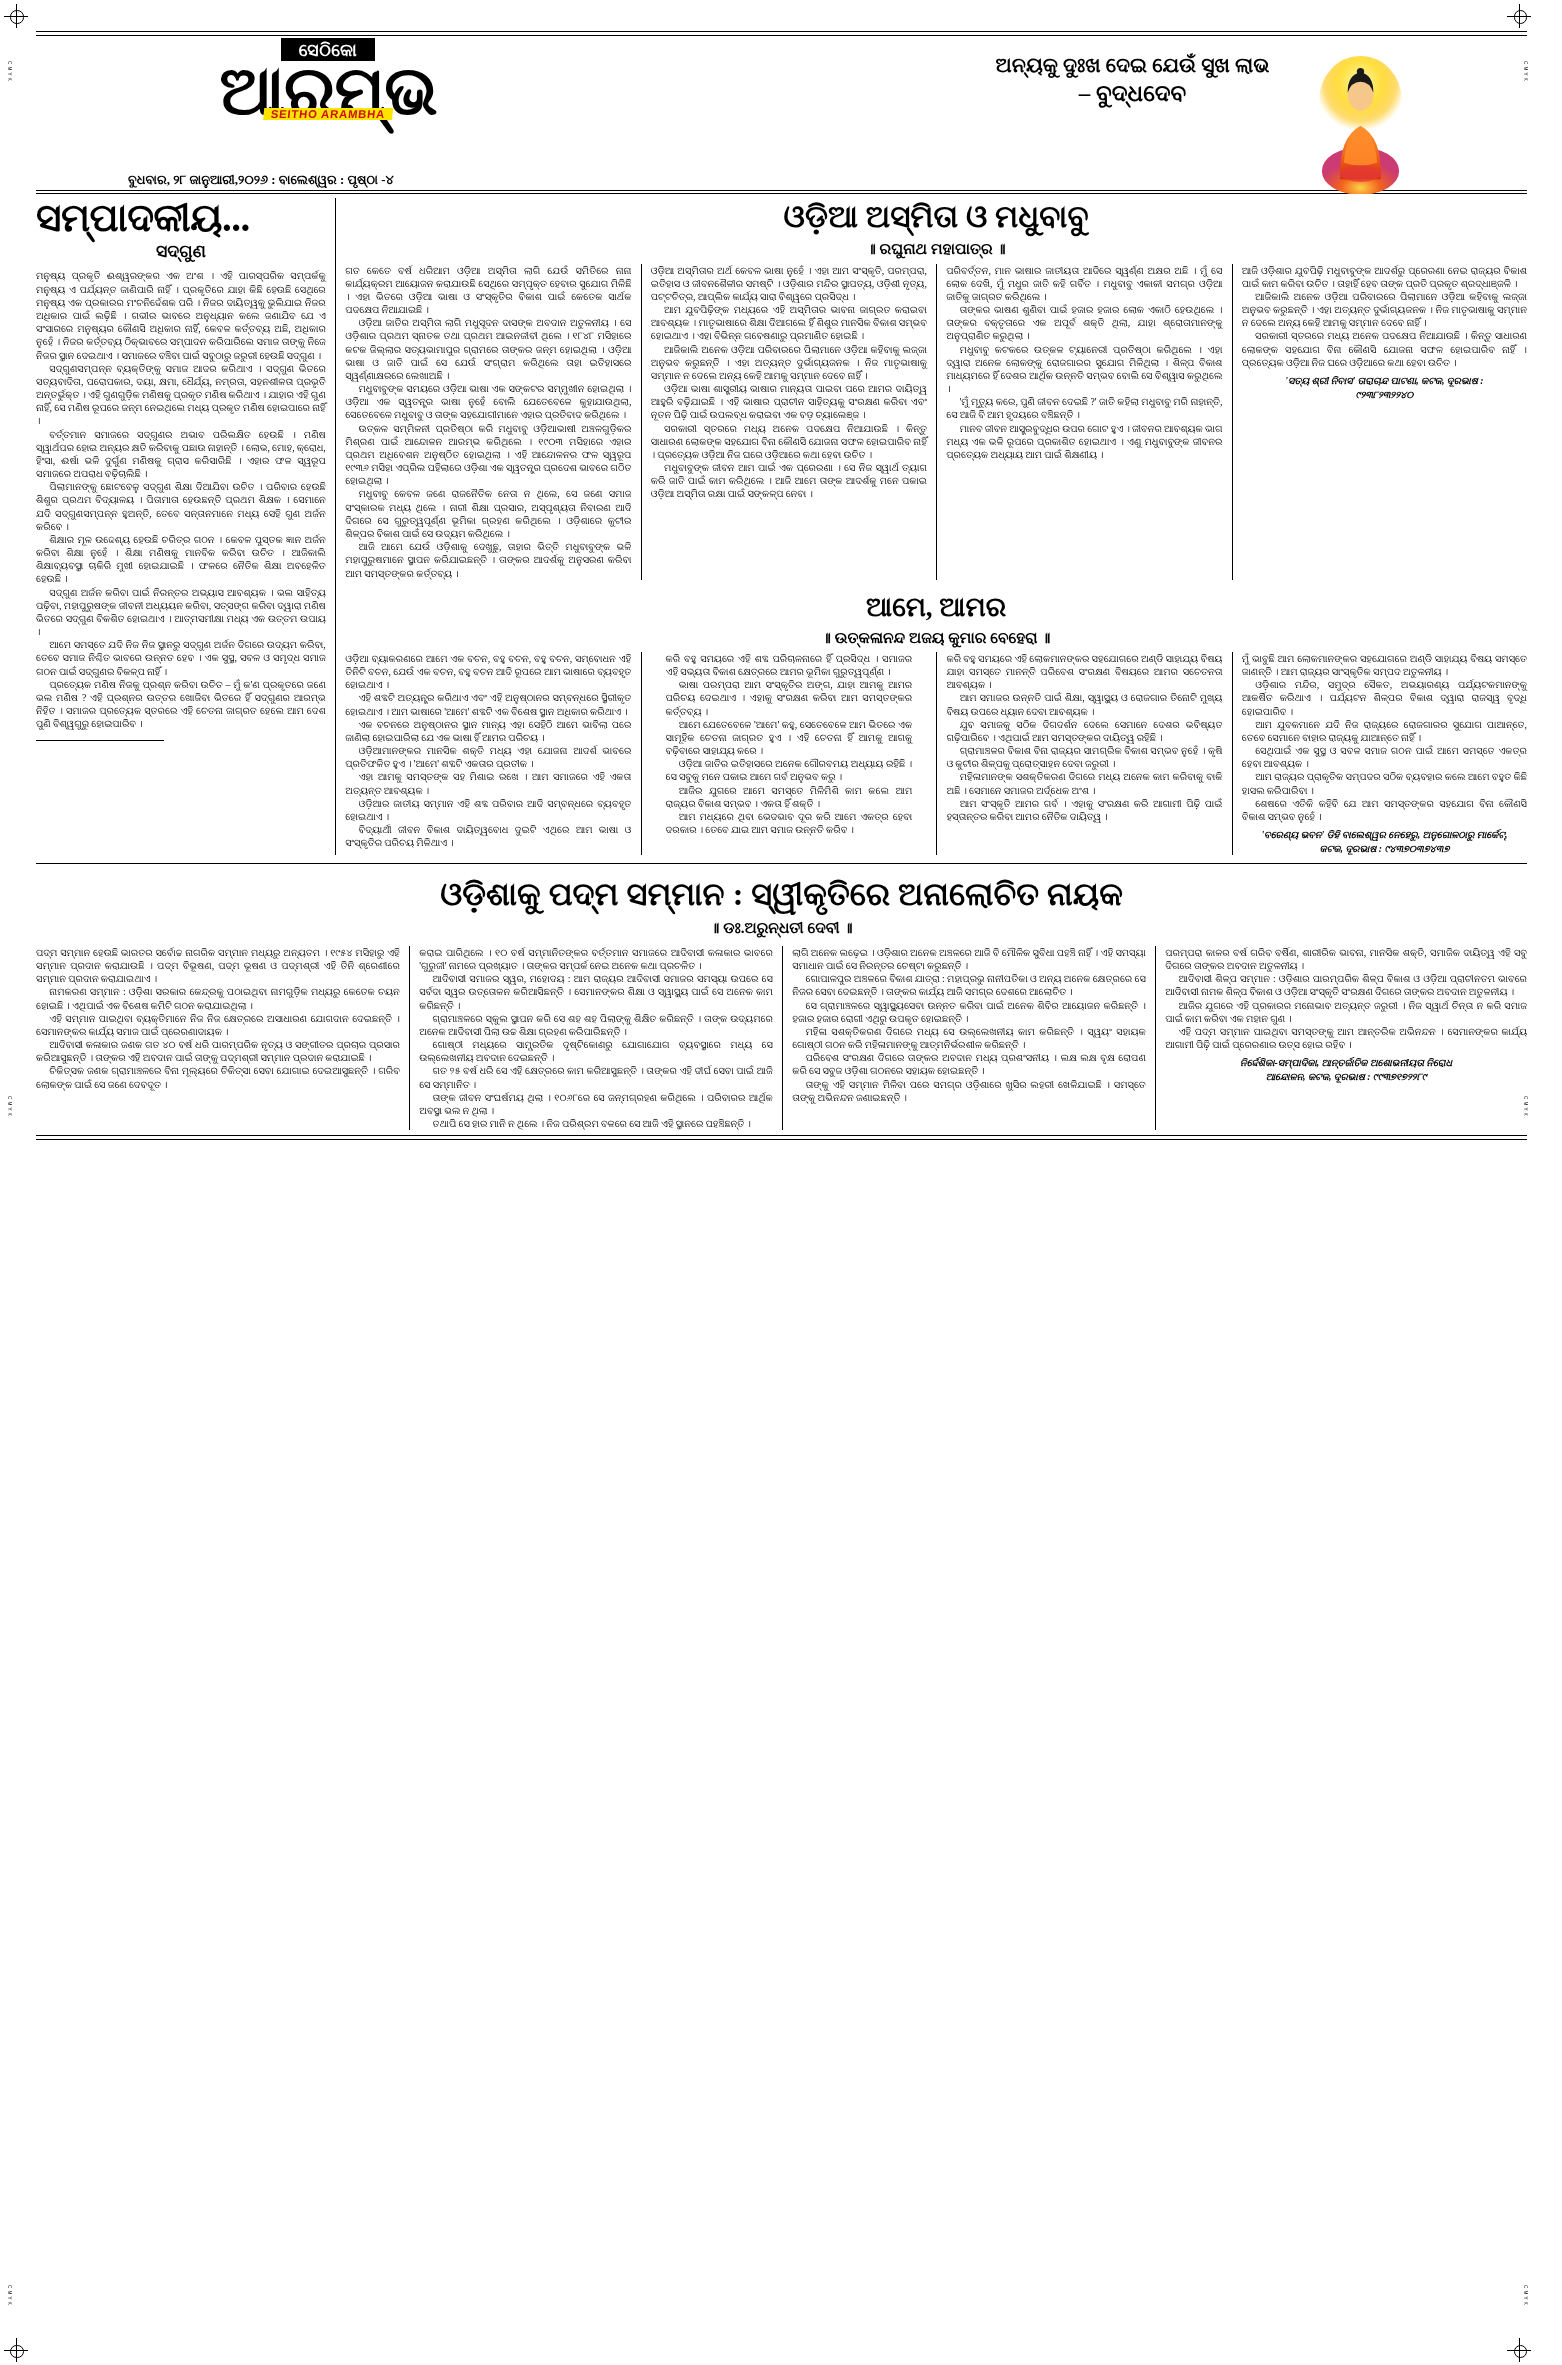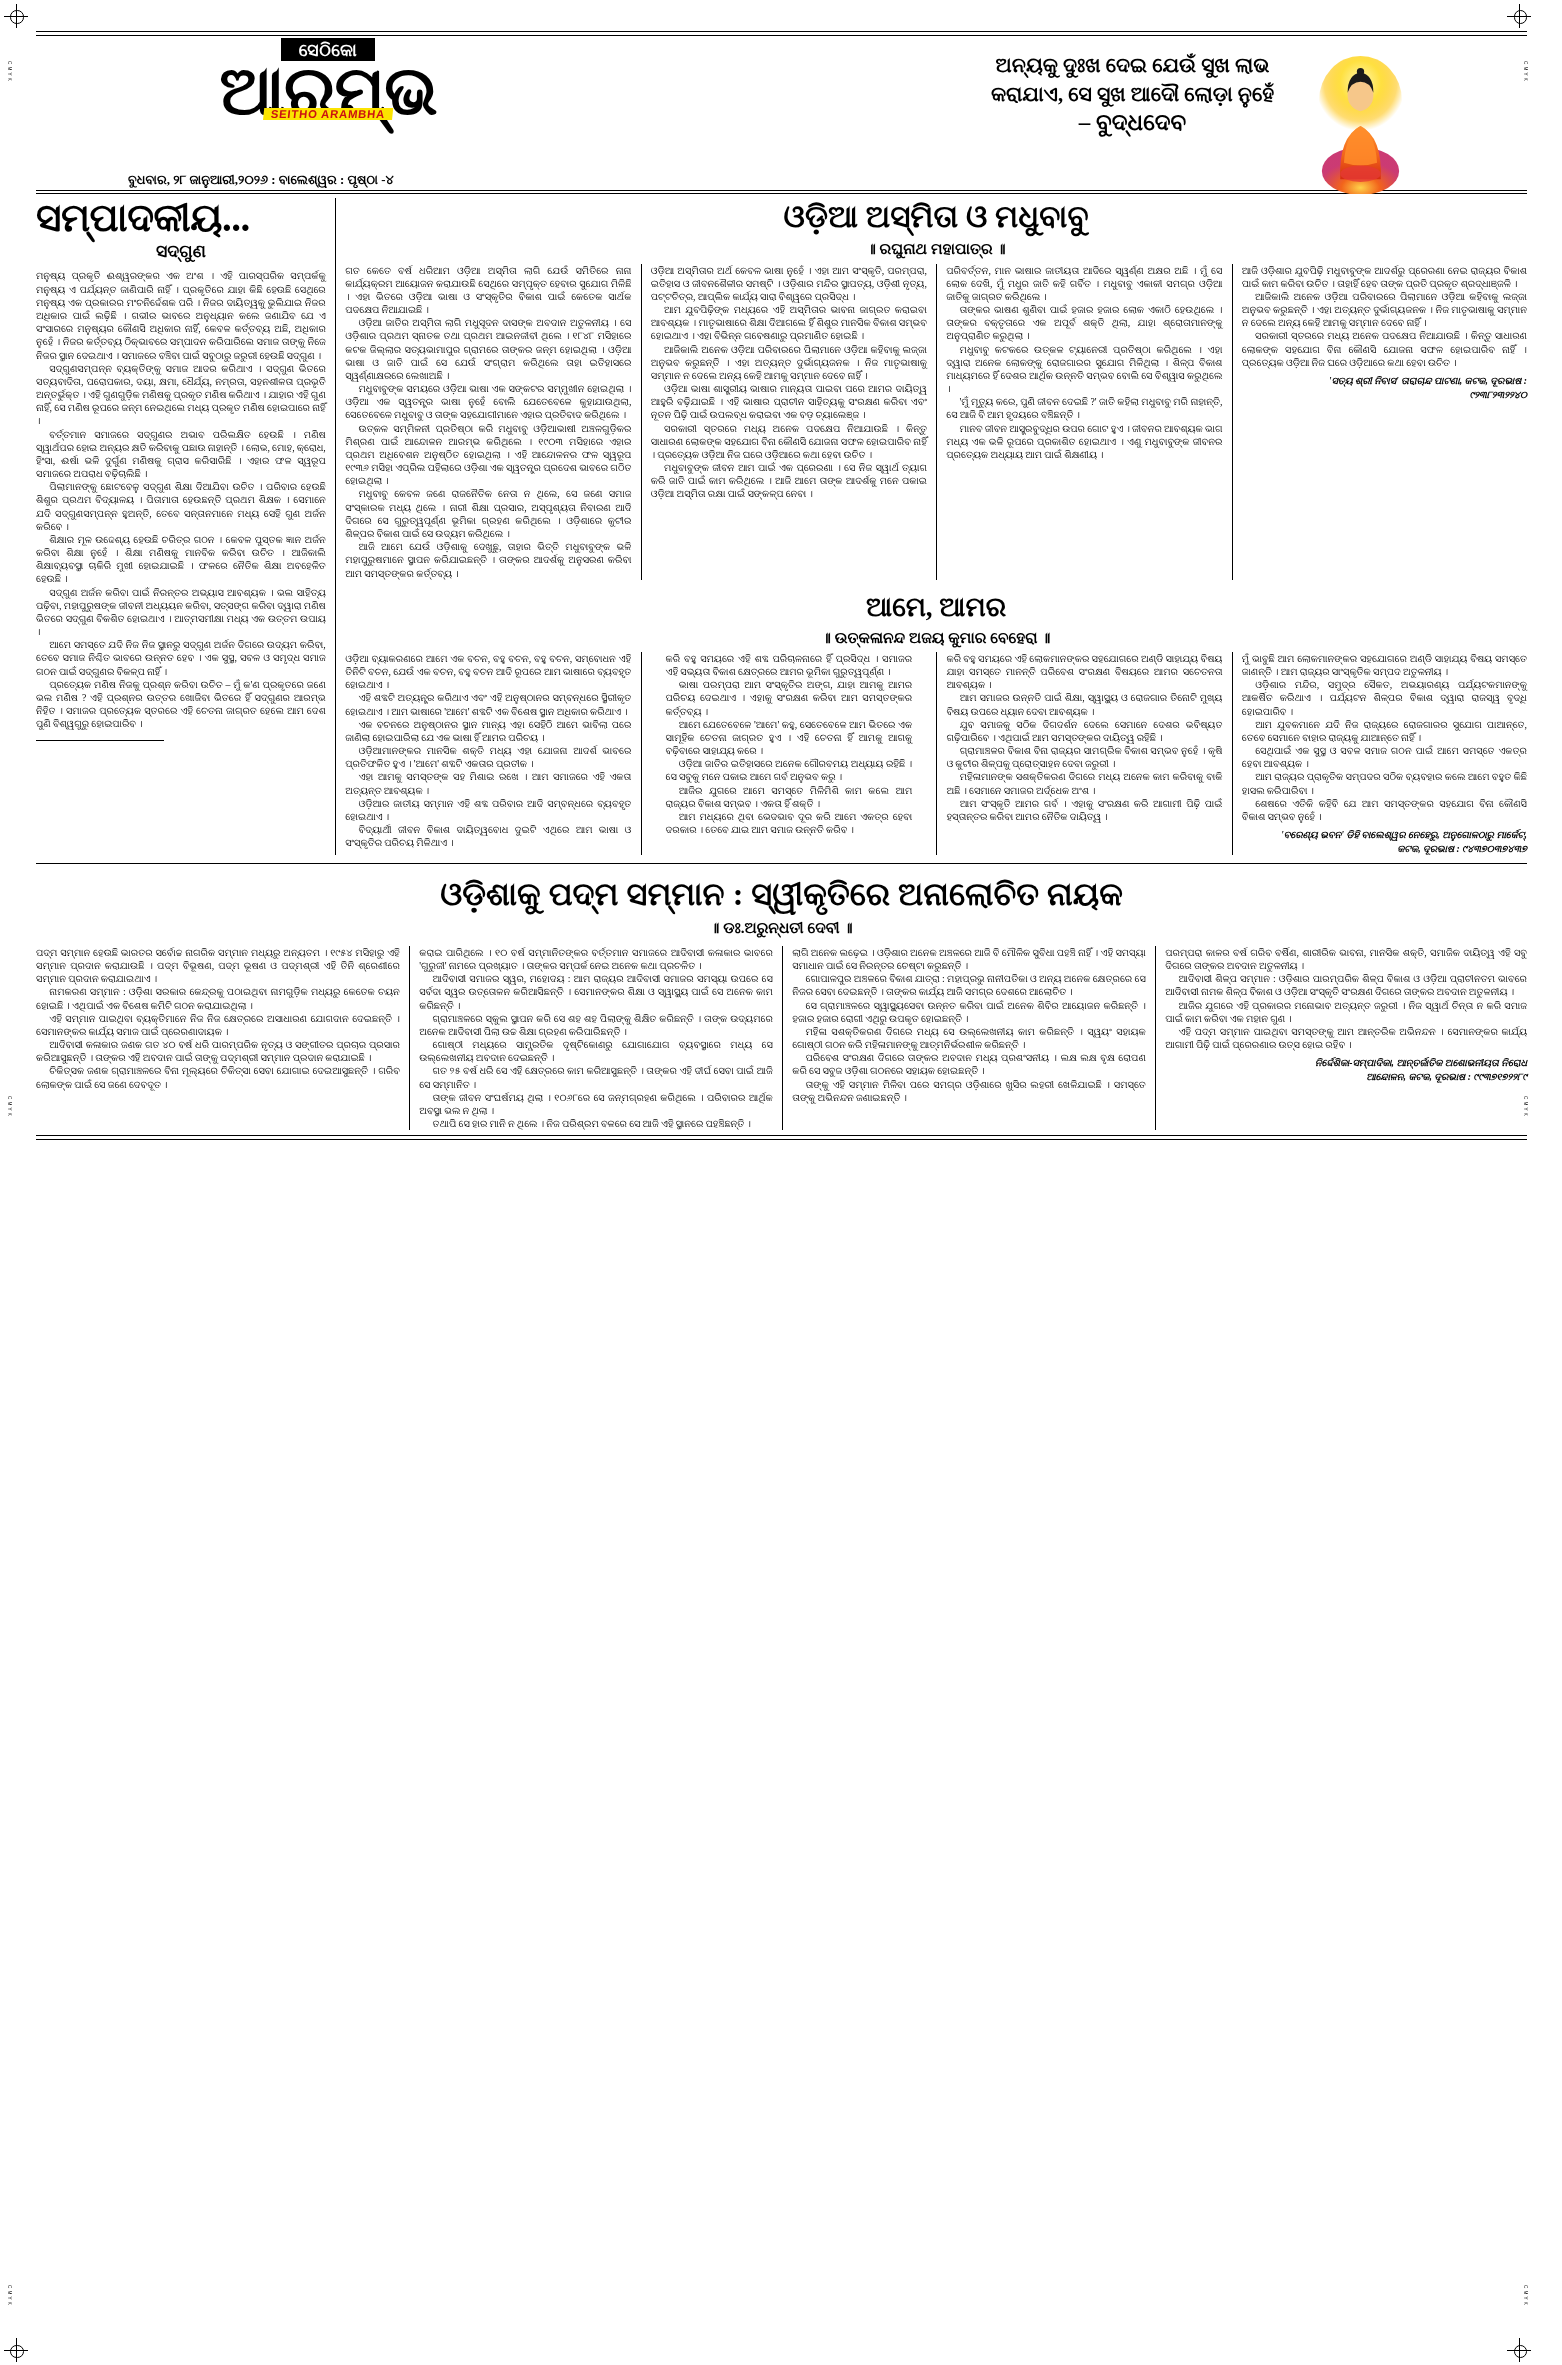--- a/index.html
+++ b/index.html
@@ -52,21 +52,21 @@
   .edit-sub{text-align:center;font-size:17.4px;font-weight:bold;margin-top:4px;}
 
   .cols{display:flex;}
   .col{box-sizing:border-box;}
   .col + .col{border-left:0.5px solid #000;}
   p.body{
     margin:0 0 0 0;text-align:justify;font-size:9.8px;line-height:1.345;
     text-justify:inter-word;hyphens:none;word-spacing:-0.3px;
   }
   p.body + p.body{text-indent:13.3px;}
-  .sig{font-style:italic;font-weight:bold;text-align:right;font-size:9.7px;line-height:1.4;margin-top:5.1px;}
+  .sig{font-style:italic;font-weight:bold;text-align:center;font-size:9.7px;line-height:1.4;margin-top:5.1px;}
   .hr-short{width:128px;border-top:1px solid #000;margin-top:9.2px;}
 </style>
 </head>
 <body>
 
 <div class="page">
 
   <div class="regmark" style="left:4.1px;top:4.1px;">
       <span class="ring"></span>
     </div>
@@ -98,21 +98,20 @@
         <div class="logo-word">
           <span>ଆରମ୍ଭ</span>
           <span class="logo-en">SEITHO ARAMBHA</span>
         </div>
       </div>
 
       <div class="dateline">ବୁଧବାର, ୨୮ ଜାନୁଆରୀ,୨୦୨୬ : ବାଲେଶ୍ୱର : ପୃଷ୍ଠା -୪</div>
 
       <div class="quote-block">
         <div class="quote-line">ଅନ୍ୟକୁ ଦୁଃଖ ଦେଇ ଯେଉଁ ସୁଖ ଲାଭ</div>
-        <div class="quote-line">କରାଯାଏ, ସେ ସୁଖ ଆଦୌ ଲୋଡ଼ା ନୁହେଁ</div>
         <div class="quote-src">– ବୁଦ୍ଧଦେବ</div>
 
         <svg class="buddha" viewBox="0 0 100 150">
           <defs>
             <radialGradient id="halo" cx="50%" cy="30%" r="55%">
               <stop offset="0%" stop-color="#FFF8B0"></stop>
               <stop offset="45%" stop-color="#FFE040"></stop>
               <stop offset="80%" stop-color="#FFC000" stop-opacity=".55"></stop>
               <stop offset="100%" stop-color="#FFC000" stop-opacity="0"></stop>
             </radialGradient>

